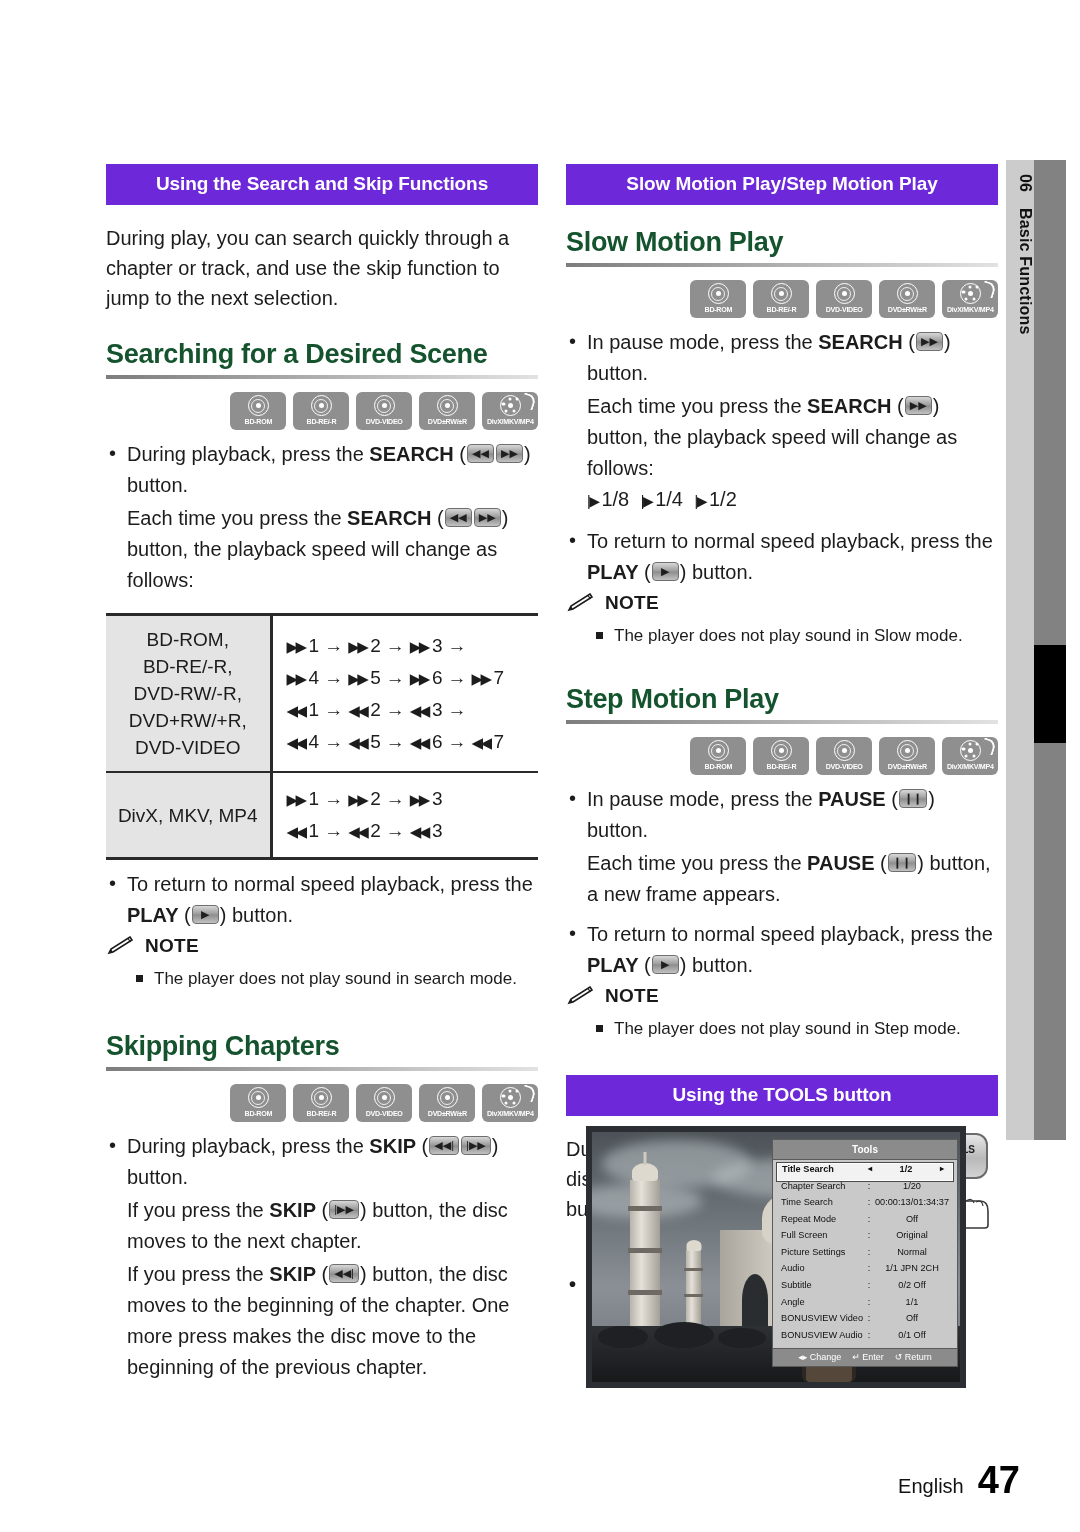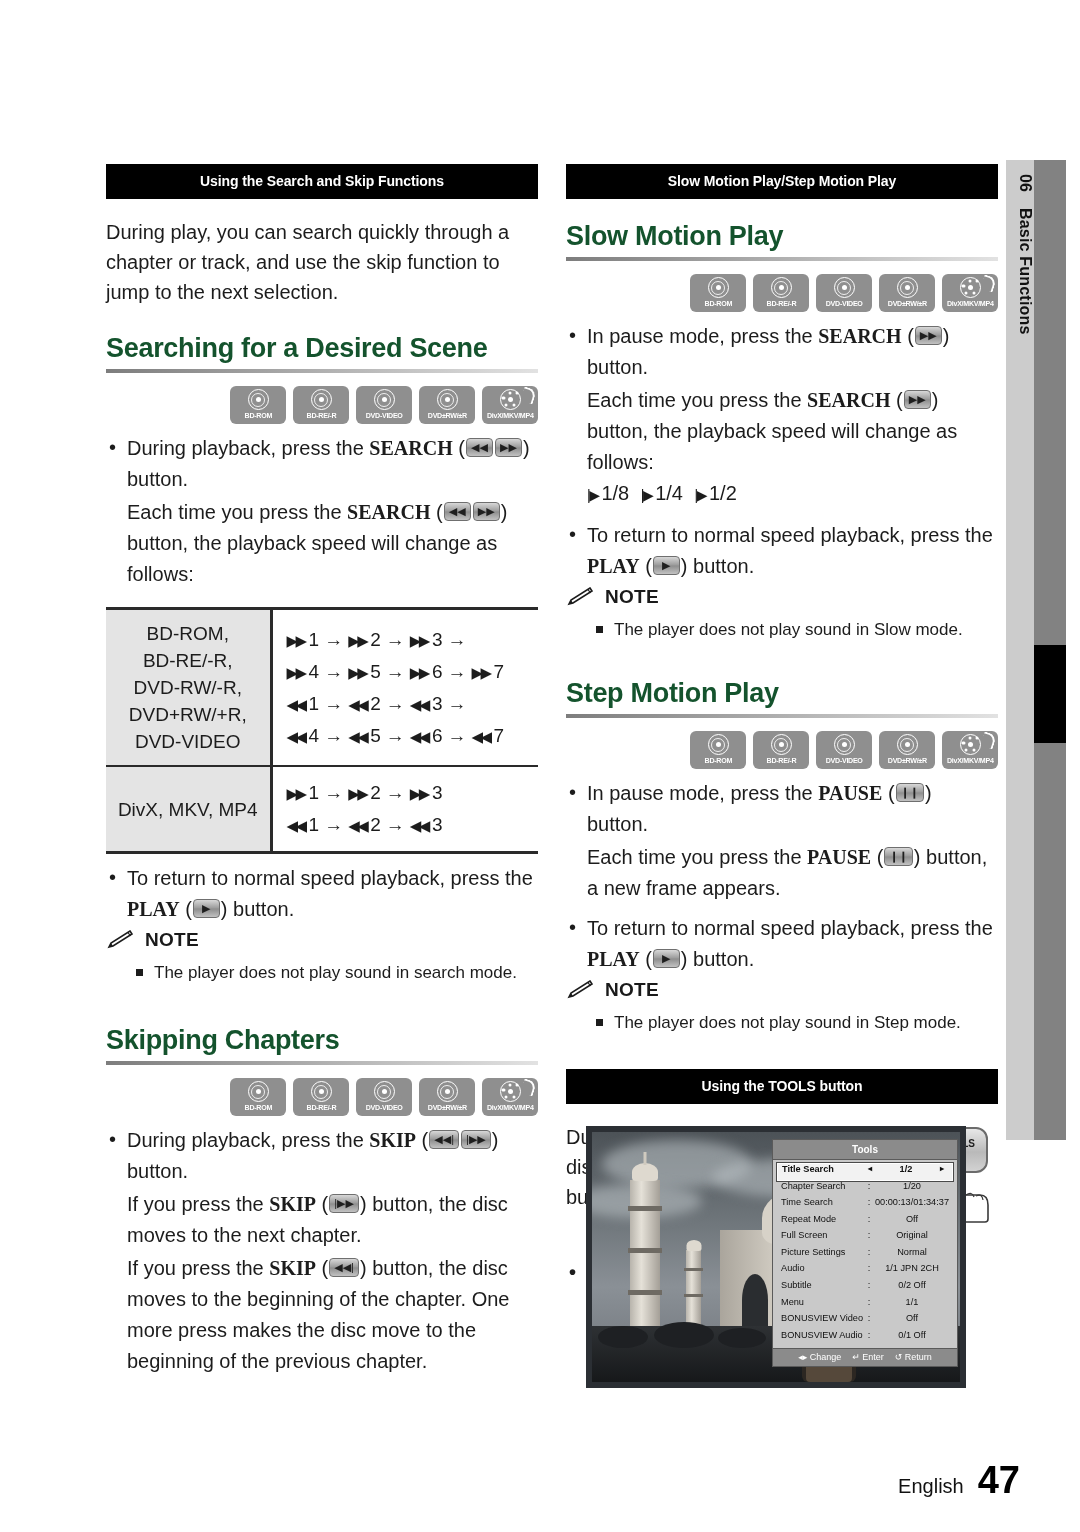--- a/index.html
+++ b/index.html
@@ -36,43 +36,43 @@
   }
   .strip-text .num { margin-bottom: 16px; }
 
   
   .col { position: absolute; top: 164px; width: 432px; }
   .col-left { left: 106px; }
   .col-right { left: 566px; }
 
   
   .banner {
-    background: #000000; color: #ffffff;
-    font-size: 14px; font-weight: bold;
+    background: #6d28d9; color: #ffffff;
+    font-size: 19px; font-weight: bold;
     text-align: center; padding: 9px 4px 10px;
     letter-spacing: -0.1px;
   }
 
   
   .para {
     font-size: 20px; line-height: 30px; color: #1c1c1c;
     margin-top: 18px;
   }
   .bullet {
     position: relative; padding-left: 21px;
     font-size: 20px; line-height: 31px; color: #1c1c1c;
     margin-top: 9px;
   }
   .bullet::before {
     content: "\2022"; position: absolute; left: 3px; top: -1px;
     font-size: 20px;
   }
   .sub { font-size: 20px; line-height: 31px; margin-top: 2px; }
   .bullet .sub { padding-left: 0; }
-  b, .bold { font-weight: bold; font-family: Liberation Serif, serif; }
+  b, .bold { font-weight: bold; }
 
   
   .h2 {
     font-size: 27px; font-weight: bold; color: #14532d;
     margin-top: 26px; letter-spacing: -0.3px;
   }
   .h2-rule {
     height: 4px; margin-top: 5px;
     background: linear-gradient(to right, #7d7d7d 0%, #b5b5b5 55%, #e2e2e2 100%);
   }
@@ -770,21 +770,21 @@
             <span class="v">1/1 JPN 2CH</span>
           </div>
 
           <div class="osd-row">
             <span class="n">Subtitle</span>
             <span class="c">:</span>
             <span class="v">0/2 Off</span>
           </div>
 
           <div class="osd-row">
-            <span class="n">Menu</span>
+            <span class="n">Angle</span>
             <span class="c">:</span>
             <span class="v">1/1</span>
           </div>
 
           <div class="osd-row">
             <span class="n">BONUSVIEW Video</span>
             <span class="c">:</span>
             <span class="v">Off</span>
           </div>
 

